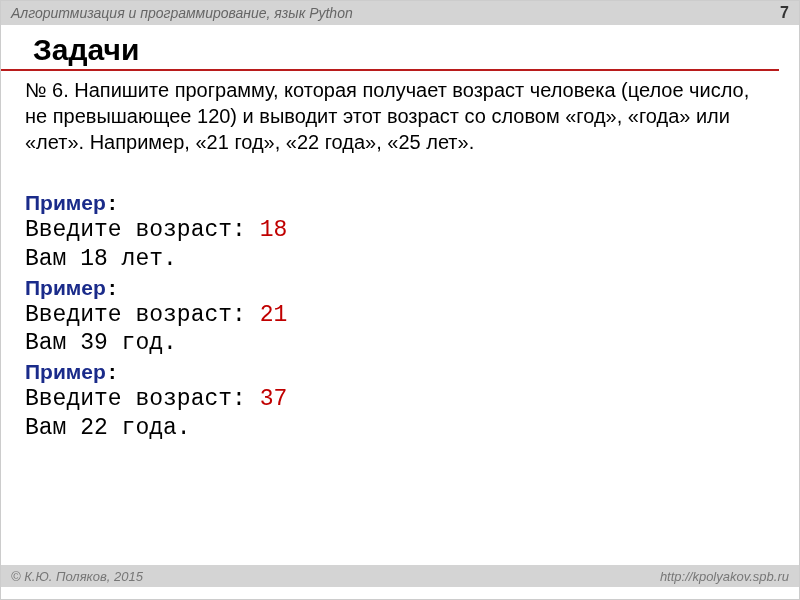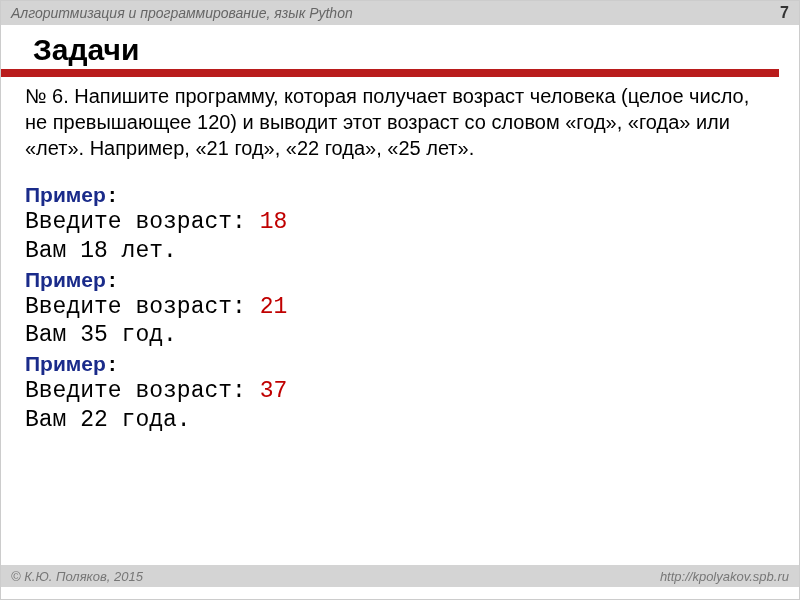--- a/index.html
+++ b/index.html
@@ -27,31 +27,31 @@
     font-weight: bold;
     font-style: normal;
     color: #333;
     font-size: 16px;
   }
   .title {
     font-size: 30px;
     font-weight: bold;
     color: #000;
     padding: 8px 0 2px 32px;
-    border-bottom: 8px solid #b91c1c;
+    border-bottom: 2px solid #b91c1c;
     margin: 0 20px 6px 0;
   }
   .content {
     padding: 0 24px;
   }
   .task-text {
     font-size: 20px;
     color: #000;
     line-height: 1.3;
-    margin-bottom: 22px;
+    margin-bottom: 36px;
   }
   .example-block {
     margin-bottom: 2px;
   }
   .example-label {
     font-size: 21px;
     font-weight: bold;
     color: #1a2b8a;
     display: inline;
   }
@@ -101,21 +101,21 @@
 
   <div class="example-block">
     <span class="example-label">Пример</span><span class="colon">:</span>
     <div class="mono-line"><span>Введите возраст: </span><span class="red">18</span></div>
     <div class="mono-line">Вам 18 лет.</div>
   </div>
 
   <div class="example-block">
     <span class="example-label">Пример</span><span class="colon">:</span>
     <div class="mono-line"><span>Введите возраст: </span><span class="red">21</span></div>
-    <div class="mono-line">Вам 35 год.</div>
+    <div class="mono-line">Вам 39 год.</div>
   </div>
 
   <div class="example-block">
     <span class="example-label">Пример</span><span class="colon">:</span>
     <div class="mono-line"><span>Введите возраст: </span><span class="red">37</span></div>
     <div class="mono-line">Вам 22 года.</div>
   </div>
 </div>
 
 <div class="footer">

